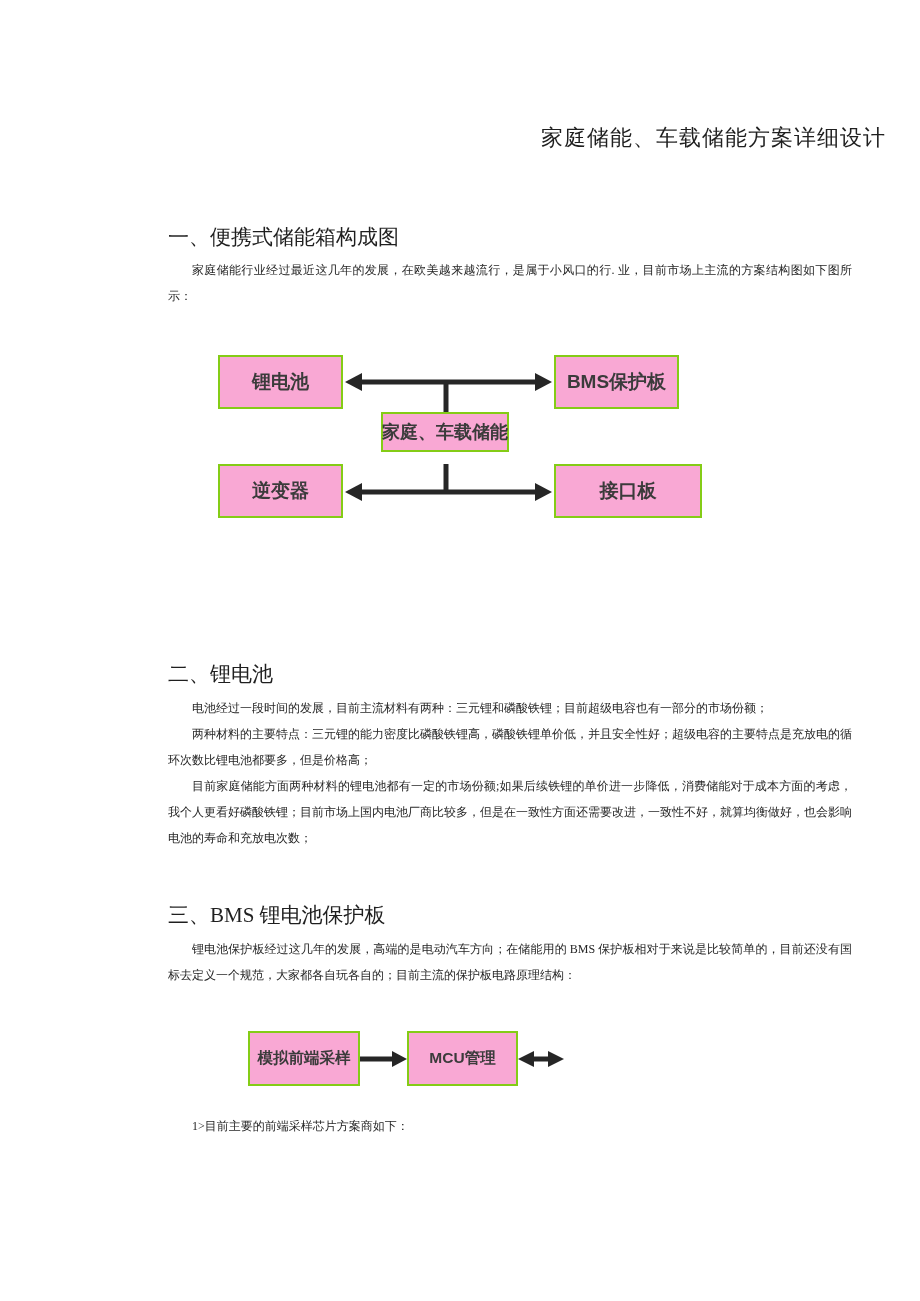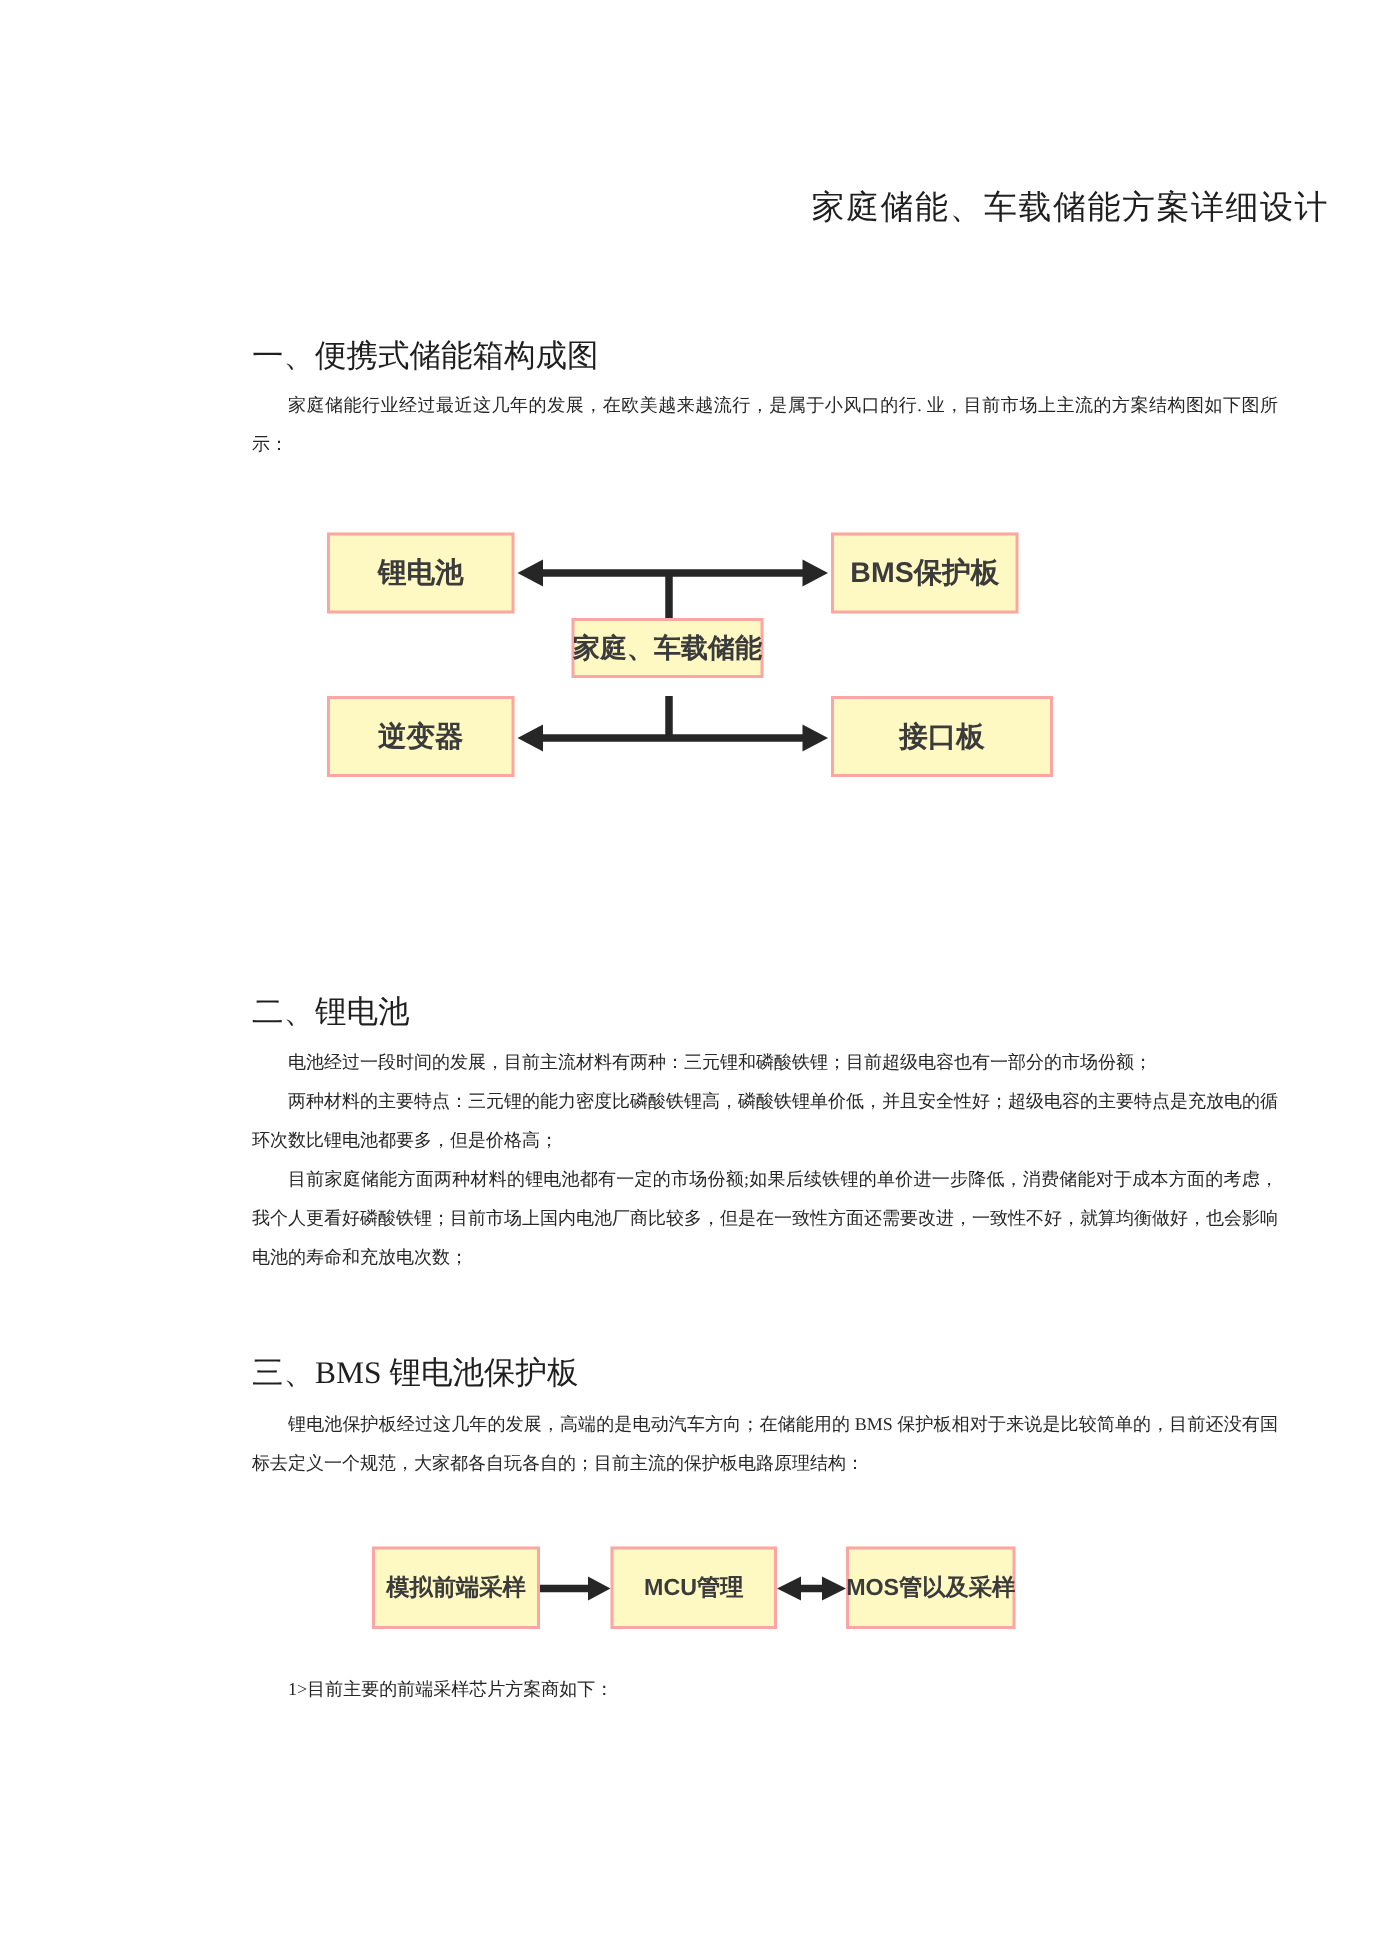--- a/index.html
+++ b/index.html
@@ -17,21 +17,21 @@
     color:#1f1f1f; font-weight:400;
   }
   .body-text {
     position:absolute; left:168px; width:684px; font-size:12px;
     line-height:26px; text-align:justify; color:#262626;
   }
   .body-text p { text-indent:2em; margin:0; }
   .diagram { position:absolute; left:0; width:920px; }
   .diagram svg { position:absolute; left:0; top:0; }
   .dbox {
-    position:absolute; border:2px solid #fca5a5; background:#fef9c3;
+    position:absolute; border:2px solid #84cc16; background:#f9a8d4;
     display:flex; align-items:center; justify-content:center;
     font-family:"Liberation Sans", sans-serif; font-weight:700; color:#3b3b3b;
     white-space:nowrap;
   }
   .dbox-lg { font-size:19px; }
   .dbox-md { font-size:18px; }
   .dbox-sm { font-size:15.5px; }
   .arrow { fill:#262626; stroke:none; }
   .shaft { stroke:#262626; stroke-width:5; }
 </style>
@@ -90,20 +90,19 @@
 
       <line class="shaft" x1="360" y1="30" x2="396" y2="30"></line>
       <polygon class="arrow" points="407,30 392,22 392,38"></polygon>
 
       <line class="shaft" x1="528" y1="30" x2="554" y2="30"></line>
       <polygon class="arrow" points="518,30 534,22 534,38"></polygon>
       <polygon class="arrow" points="564,30 548,22 548,38"></polygon>
     </svg>
     <div class="dbox dbox-sm" style="left:248px; top:2px; width:112px; height:55px;">模拟前端采样</div>
     <div class="dbox dbox-sm" style="left:407px; top:2px; width:111px; height:55px;">MCU管理</div>
-    <div class="dbox dbox-sm" style="left:564px; top:2px; width:113px; height:55px;">MOS管以及采样</div>
   </div>
 
   <div class="body-text" style="top:1113px;">
     <p>1&gt;目前主要的前端采样芯片方案商如下：</p>
   </div>
 
 </div>
 
 </body></html>

